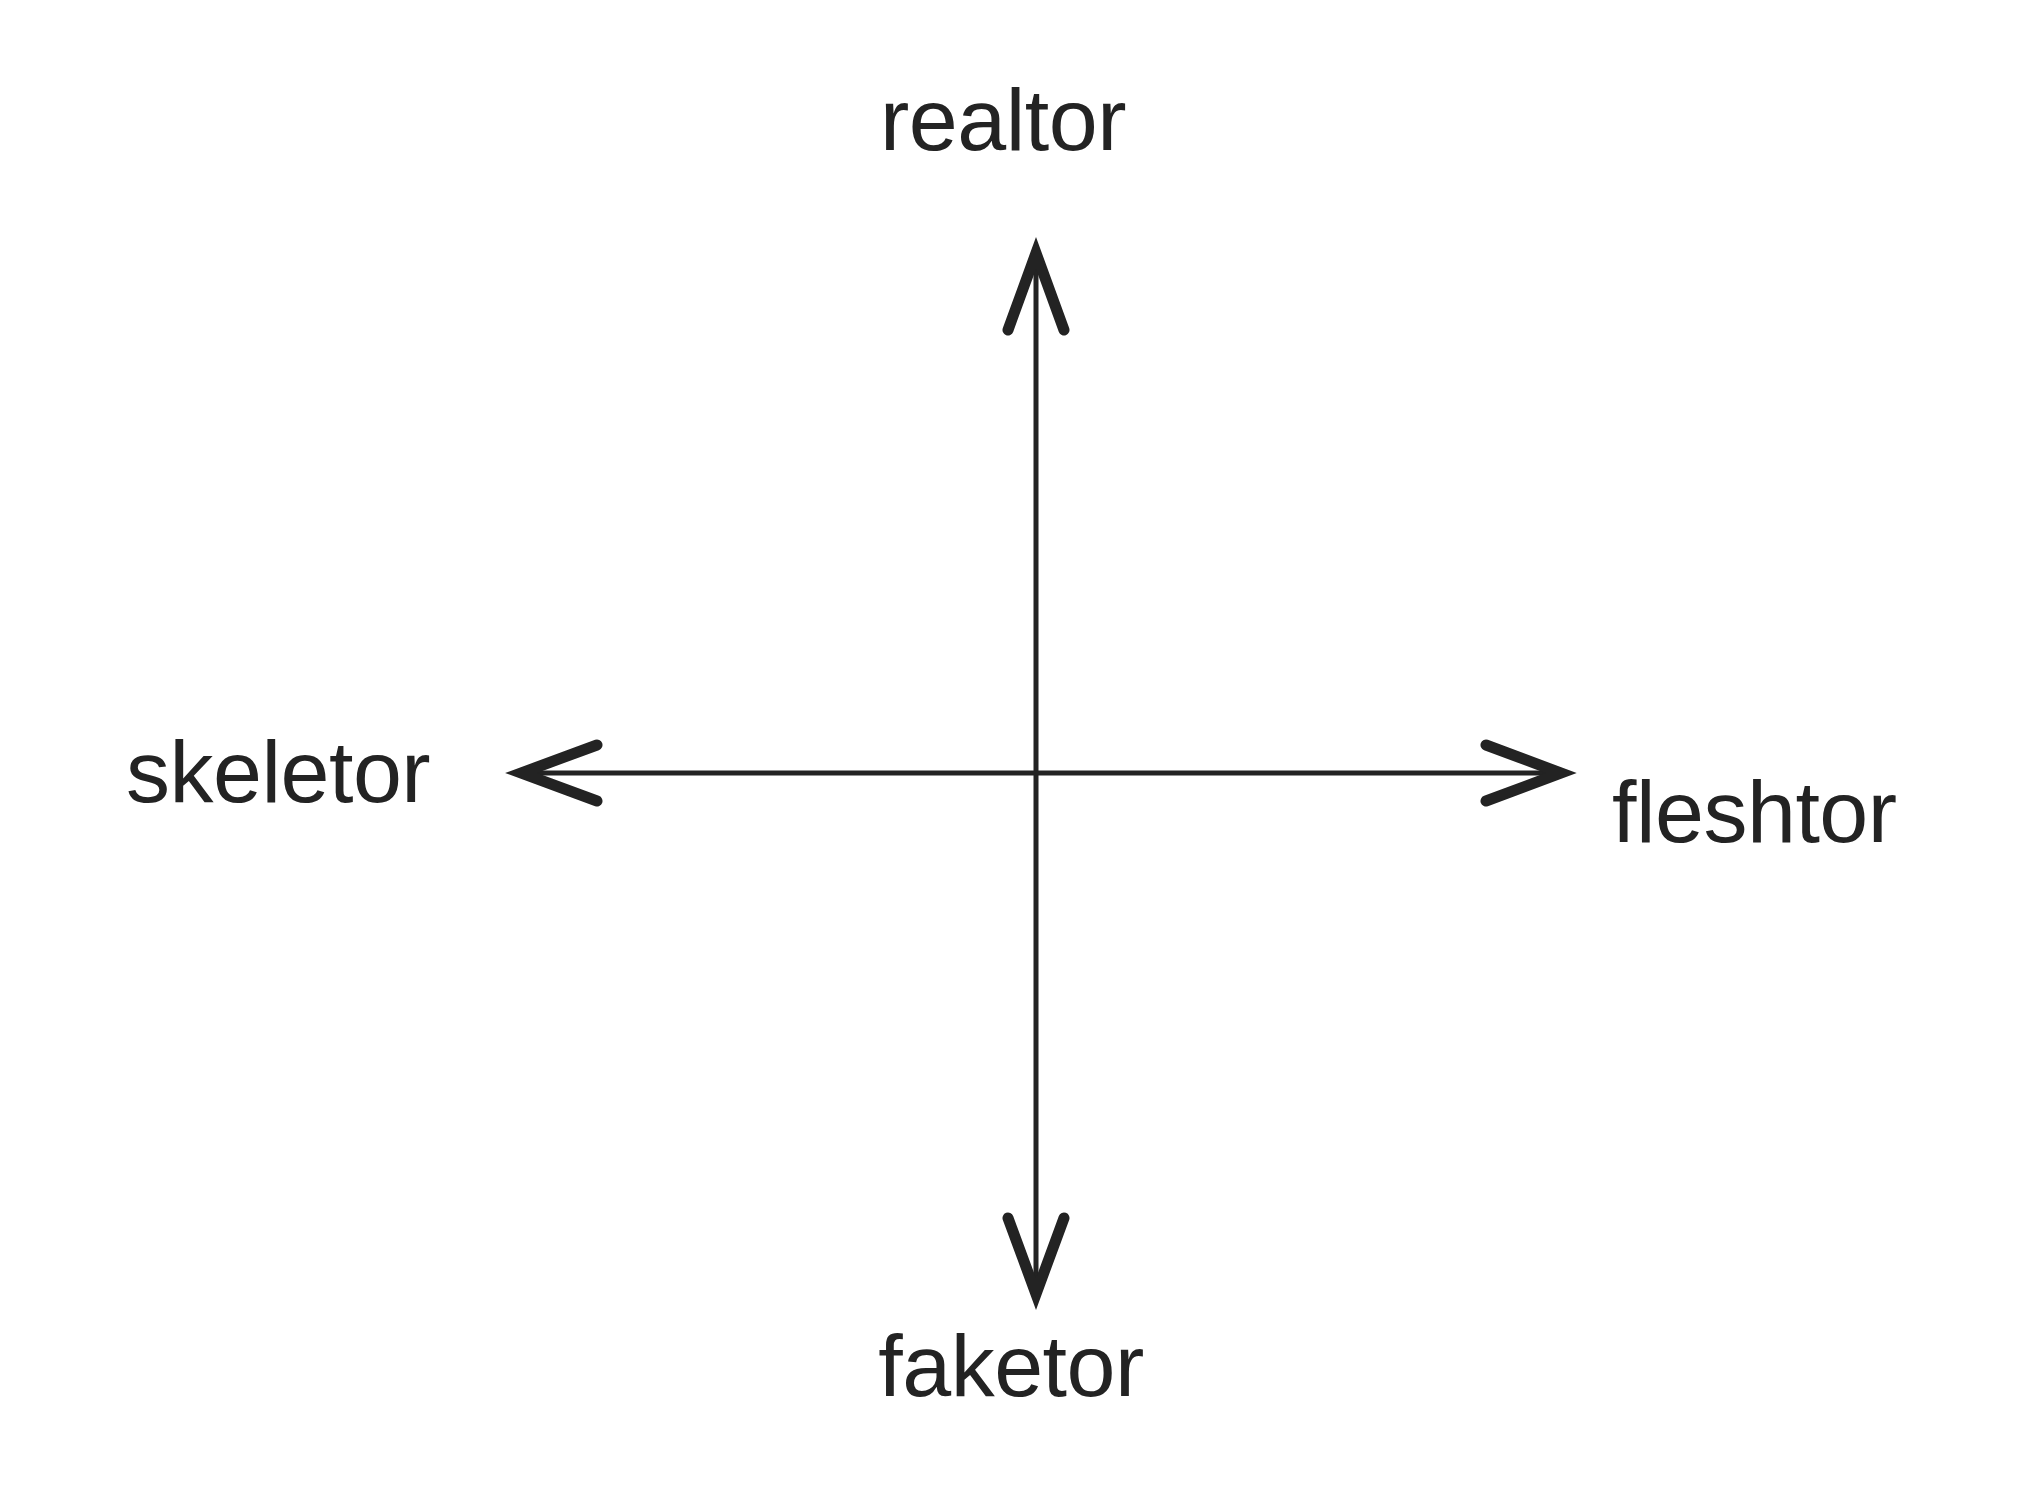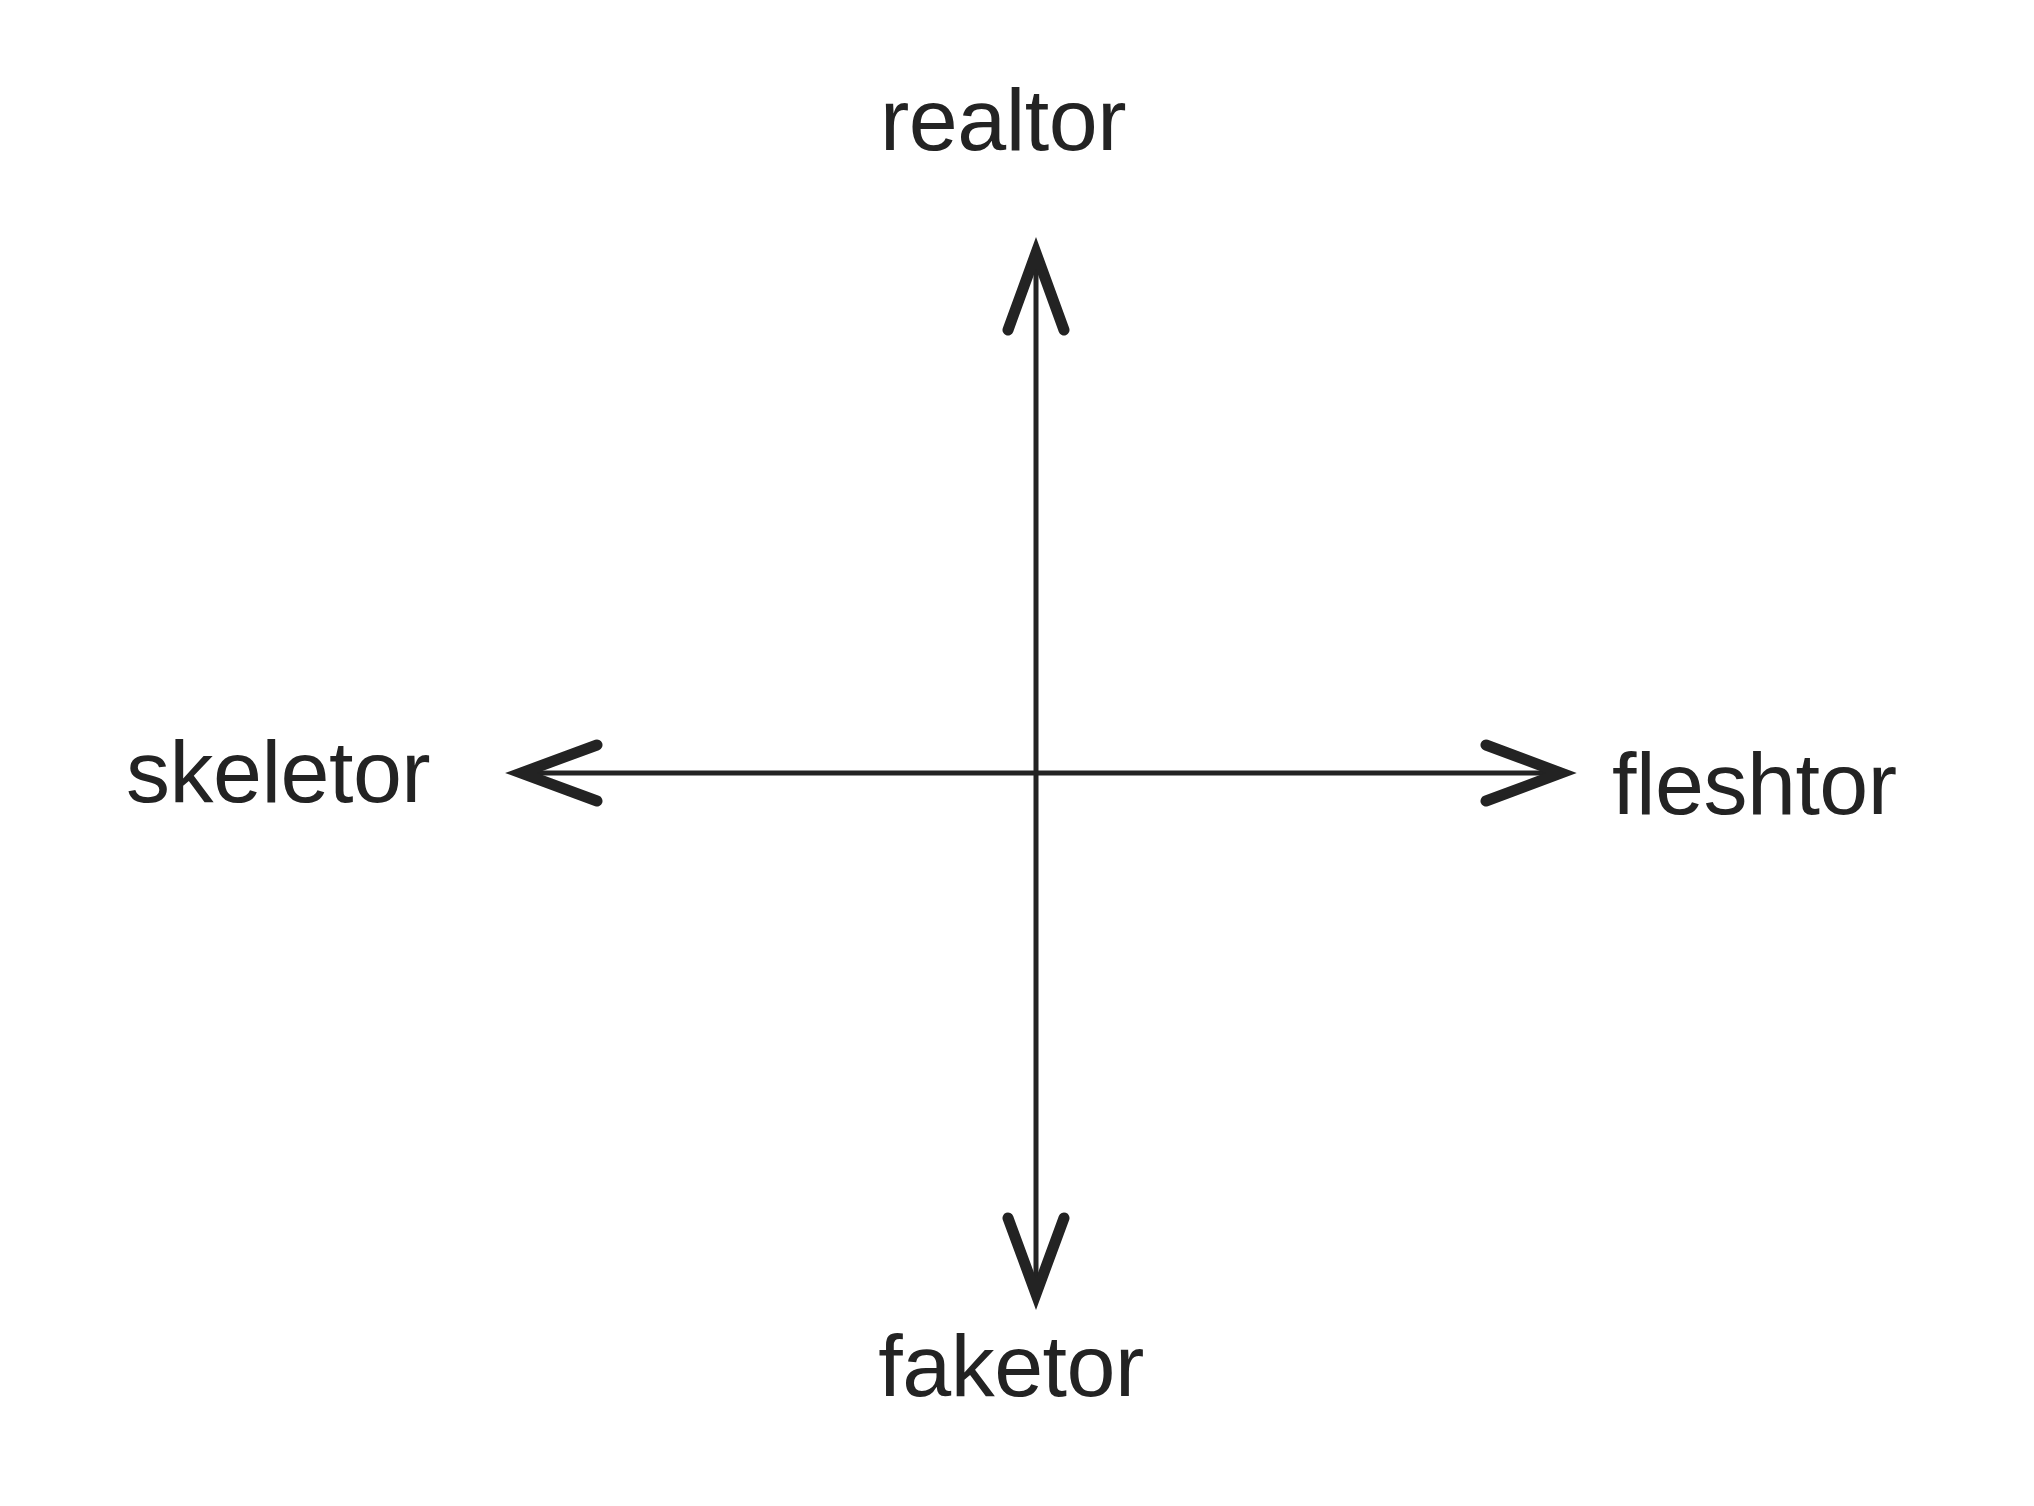--- a/index.html
+++ b/index.html
@@ -50,21 +50,21 @@
     text-align: center;
     transform: translateX(-6px);
   }
   #label-left {
     left: 126px;
     top: 728px;
     text-align: center;
   }
   #label-right {
     left: 1612px;
-    top: 740px;
+    top: 768px;
     text-align: left;
   }
 </style>
 </head>
 <body>
 
 <div id="canvas">
 
   <svg id="axes-svg" viewBox="0 0 2034 1506" xmlns="http://www.w3.org/2000/svg">
 

